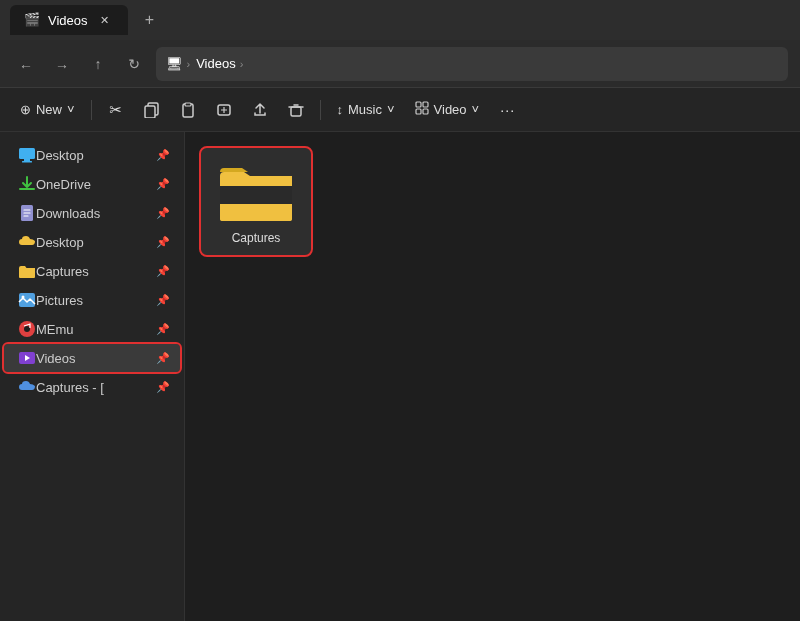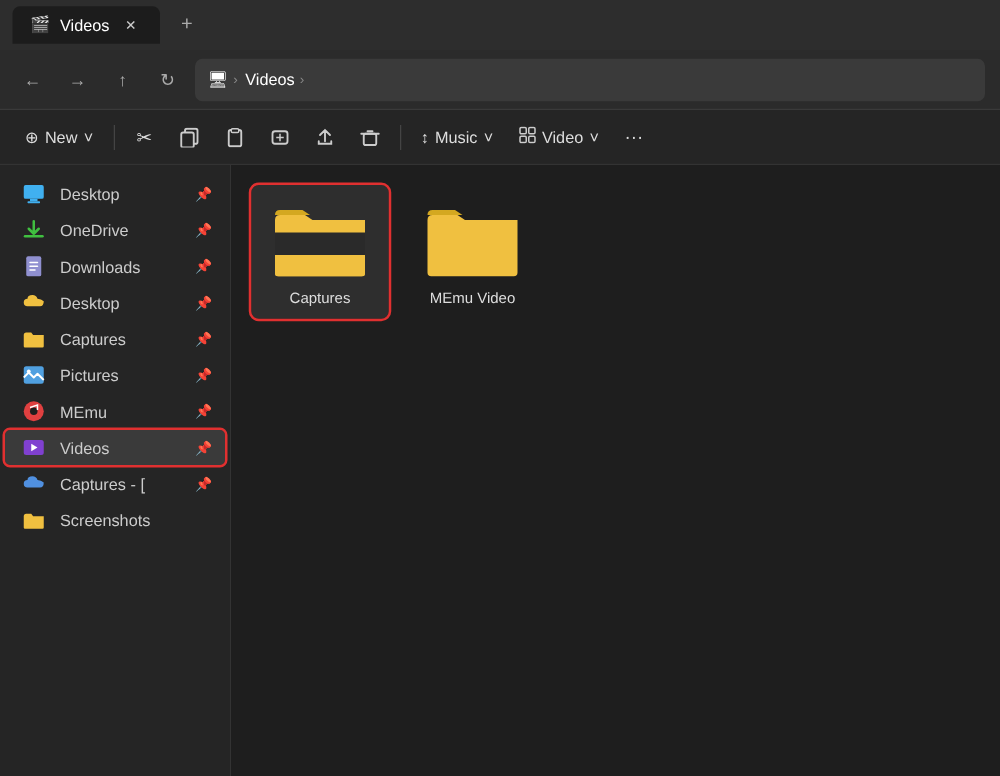--- a/index.html
+++ b/index.html
@@ -159,21 +159,21 @@
       width: 185px;
       background: #252525;
       flex-shrink: 0;
       padding: 8px 0;
       overflow-y: auto;
       border-right: 1px solid #333;
     }
     .sidebar-item {
       display: flex;
       align-items: center;
-      gap: 12px;
+      gap: 0;
       padding: 5px 10px 5px 14px;
       font-size: 13px;
       color: #ccc;
       cursor: pointer;
       border-radius: 4px;
       margin: 1px 4px;
       position: relative;
     }
     .sidebar-item.active-highlight {
       background: #3a3a3a;
@@ -415,53 +415,36 @@
     </div>
     <div class="sidebar-item">
       <span class="sidebar-icon">
         <svg width="18" height="14" viewBox="0 0 18 14" fill="none">
           <path d="M4 10 Q1 10 1 7 Q1 4 4 4 Q4 1 8 1 Q11 1 12 4 Q15 4 17 6 Q17 10 14 10Z" fill="#5090e0"></path>
         </svg>
       </span>
       <span>Captures - [</span>
       <span class="sidebar-pin">📌</span>
     </div>
-    <div class="sidebar-item">
-      <span class="sidebar-icon">
-        <svg width="18" height="15" viewBox="0 0 18 15" fill="none">
-          <path d="M1 4 Q1 2 3 2 L7 2 L8.5 4 L17 4 L17 13 Q17 14 16 14 L2 14 Q1 14 1 13Z" fill="#f0c040"></path>
-        </svg>
-      </span>
-      <span>Screenshots</span>
-    </div>
   </div>
 
   <div class="file-area">
     <div class="file-grid">
 
       <div class="file-item selected">
         <svg class="folder-icon" viewBox="0 0 80 65">
 
           <path d="M4 18 Q4 14 8 14 L28 14 L34 18 L76 18 L76 60 Q76 63 73 63 L7 63 Q4 63 4 60Z" fill="#f0c040"></path>
 
           <rect x="4" y="28" width="72" height="18" fill="#2a2a2a"></rect>
 
           <rect x="4" y="46" width="72" height="17" rx="2" fill="#f0c040"></rect>
 
           <path d="M4 14 Q4 10 8 10 L26 10 L32 14Z" fill="#d4a820"></path>
         </svg>
         <span class="file-label">Captures</span>
       </div>
 
-      <div class="file-item">
-        <svg class="folder-icon" viewBox="0 0 80 65">
-
-          <path d="M4 18 Q4 14 8 14 L28 14 L34 18 L76 18 L76 60 Q76 63 73 63 L7 63 Q4 63 4 60Z" fill="#f0c040"></path>
-
-          <path d="M4 14 Q4 10 8 10 L26 10 L32 14Z" fill="#d4a820"></path>
-        </svg>
-        <span class="file-label">MEmu Video</span>
-      </div>
 
     </div>
   </div>
 
 </div>
 
 </body></html>

